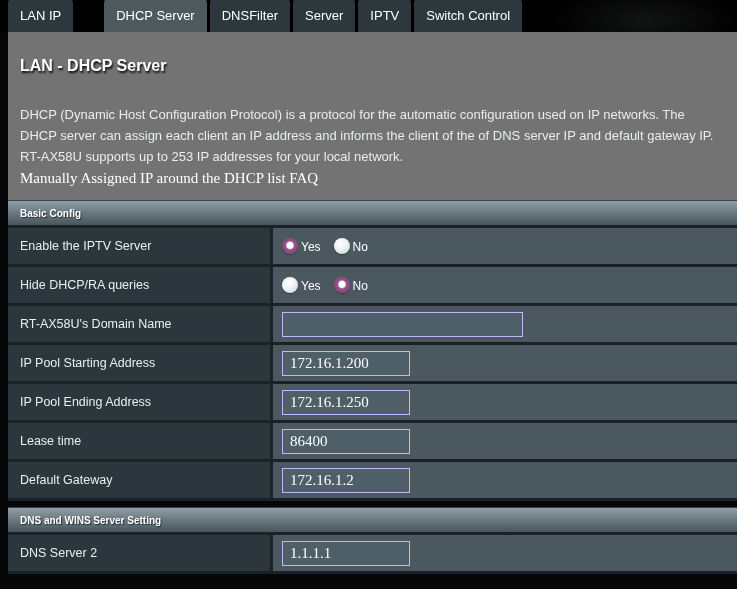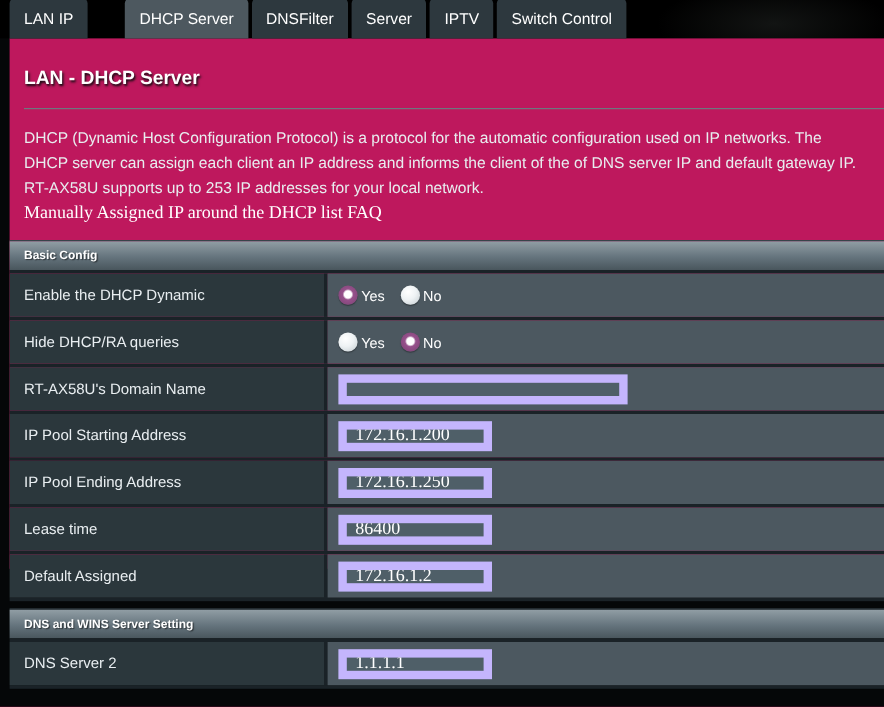--- a/index.html
+++ b/index.html
@@ -22,21 +22,21 @@
     border-radius:5px 5px 0 0;
     background:#2d383e;
     color:#fff;font-size:13px;line-height:15px;
     cursor:pointer;white-space:nowrap;
   }
   .tab.active{background:#4d585f;margin-left:28px;}
   
   .panel{
     margin-left:8px;
     height:442px;
-    background:#be185d;
+    background:#737373;
     box-sizing:border-box;
   }
   .page-title{
     padding:24px 14px 0 12px;
     font-size:16px;font-weight:bold;color:#ffffff;
     text-shadow:1px 2px 2px #0a0d0e;
     line-height:20px;
   }
   .rule{
     height:0;border:0;border-top:1px solid #6d787e;
@@ -93,21 +93,21 @@
   .radio.checked{
     background:radial-gradient(circle at 50% 46%, #ffffff 0 3px, #96518b 4.5px, #7d4274 95%);
   }
   .radio-lab{
     color:#ffffff;font-size:12px;margin:2px 13px 0 3px;
   }
   
   .inp{
     box-sizing:border-box;height:25px;
     background:#4f5f68;
-    border:7px solid #c4b5fd;
+    border:1px solid #c4b5fd;
     color:#ffffff;
     font-family:"Liberation Serif","DejaVu Serif",serif;
     font-size:15px;
     padding:0 7px;
     outline:none;
   }
   .inp.wide{width:241px;}
   .inp.ip{width:128px;}
 </style>
 </head>
@@ -129,21 +129,21 @@
 
   <div class="desc">DHCP (Dynamic Host Configuration Protocol) is a protocol for the automatic configuration used on IP networks. The DHCP server can assign each client an IP address and informs the client of the of DNS server IP and default gateway IP. RT-AX58U supports up to 253 IP addresses for your local network.</div>
   <div class="faq-wrap">
     <a class="faq-link">Manually Assigned IP around the DHCP list FAQ</a>
   </div>
 
   <div class="sec-header">Basic Config</div>
   <div class="tbl">
 
     <div class="row">
-      <div class="cell-l">Enable the DHCP Dynamic</div>
+      <div class="cell-l">Enable the IPTV Server</div>
       <div class="cell-v">
         <span class="radio checked"></span>
         <span class="radio-lab">Yes</span>
         <span class="radio"></span>
         <span class="radio-lab">No</span>
       </div>
     </div>
 
     <div class="row">
       <div class="cell-l">Hide DHCP/RA queries</div>
@@ -177,21 +177,21 @@
     </div>
 
     <div class="row">
       <div class="cell-l">Lease time</div>
       <div class="cell-v">
         <input type="text" class="inp ip" value="86400" style="">
       </div>
     </div>
 
     <div class="row">
-      <div class="cell-l">Default Assigned</div>
+      <div class="cell-l">Default Gateway</div>
       <div class="cell-v">
         <input type="text" class="inp ip" value="172.16.1.2" style="">
       </div>
     </div>
 
   </div>
 
   <div class="sec-header second">DNS and WINS Server Setting</div>
   <div class="tbl">
 

